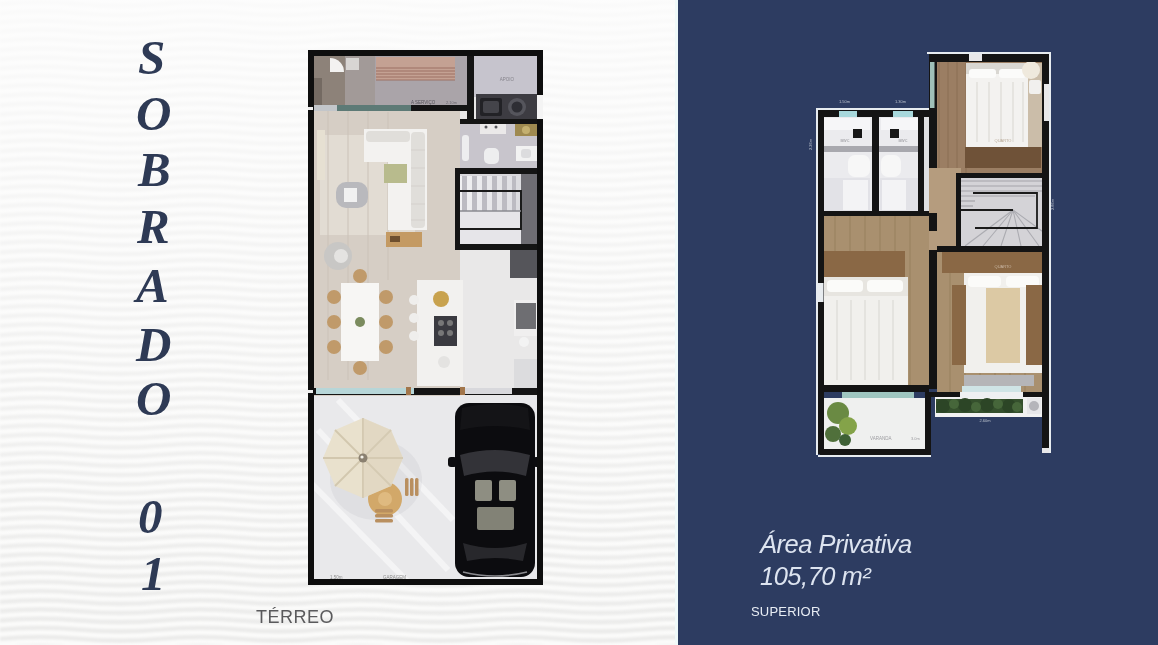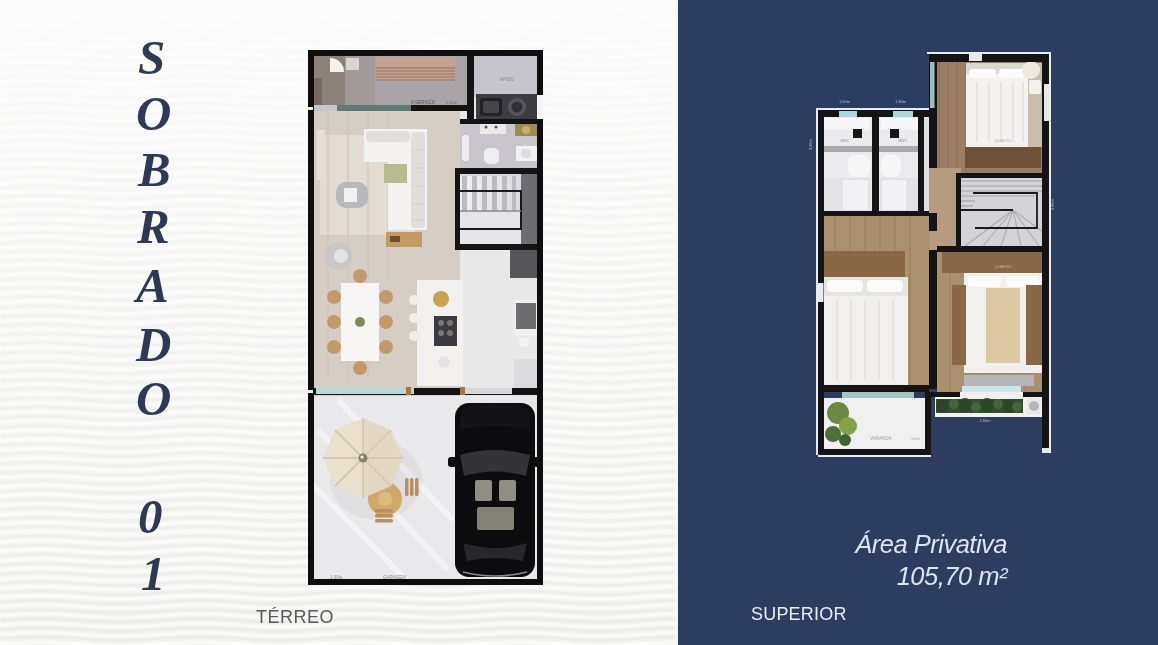--- a/index.html
+++ b/index.html
@@ -38,23 +38,23 @@
   <span class="abs" style="left:137px;top:198px;">R</span>
   <span class="abs" style="left:136px;top:257px;">A</span>
   <span class="abs" style="left:136px;top:316px;">D</span>
   <span class="abs" style="left:136px;top:370px;">O</span>
   <span class="abs" style="left:138px;top:488px;">0</span>
   <span class="abs" style="left:141px;top:545px;">1</span>
 </div>
 
 <div class="abs" style="left:256px;top:607px;font-size:18px;letter-spacing:0.5px;color:#5a5a5c;">TÉRREO</div>
 
-<div class="abs" style="left:751px;top:604px;font-size:18px;letter-spacing:0.2px;color:#e8edf4;">SUPERIOR</div>
-
-<div class="abs" style="left:760px;top:528px;width:247px;text-align:right;color:#dde4f0;font-style:italic;font-size:25.5px;line-height:32px;letter-spacing:-0.5px;">Área Privativa<br>105,70 m²</div>
+<div class="abs" style="left:751px;top:604px;font-size:13px;letter-spacing:0.2px;color:#e8edf4;">SUPERIOR</div>
+
+<div class="abs" style="left:760px;top:528px;width:247px;text-align:left;color:#dde4f0;font-style:italic;font-size:25.5px;line-height:32px;letter-spacing:-0.5px;">Área Privativa<br>105,70 m²</div>
 
 <svg class="abs" style="left:308px;top:50px" width="235" height="535" viewBox="0 0 235 535">
 
   <rect x="0" y="0" width="235" height="535" fill="#e9e8e8"></rect>
 
   <rect x="3" y="3" width="160" height="58" fill="#aaa4a9"></rect>
   <rect x="3" y="3" width="34" height="58" fill="#8d8279"></rect>
   <rect x="37" y="3" width="30" height="58" fill="#a29a98"></rect>
 
   <rect x="68" y="7" width="79" height="23" fill="#c4a193"></rect>

